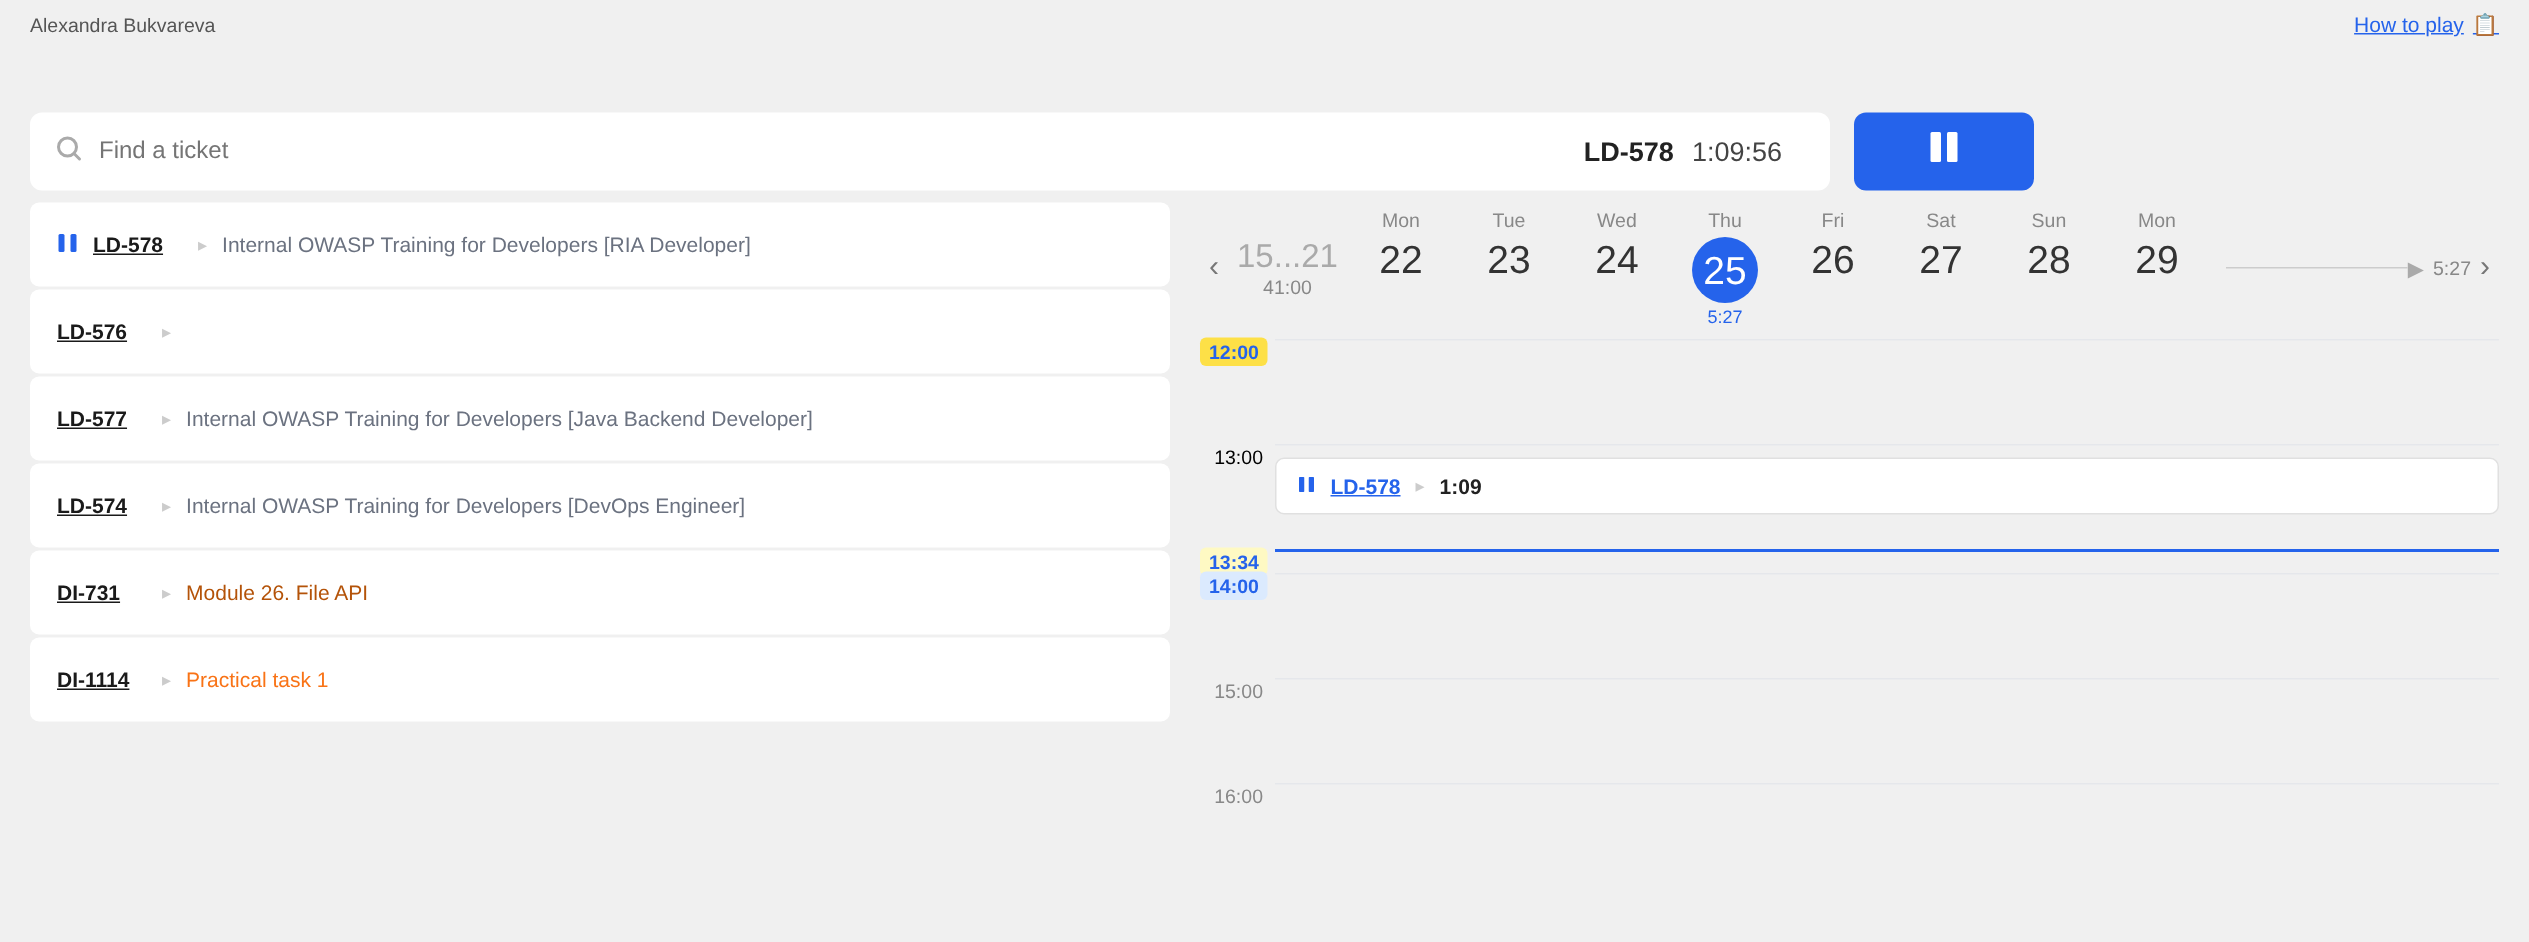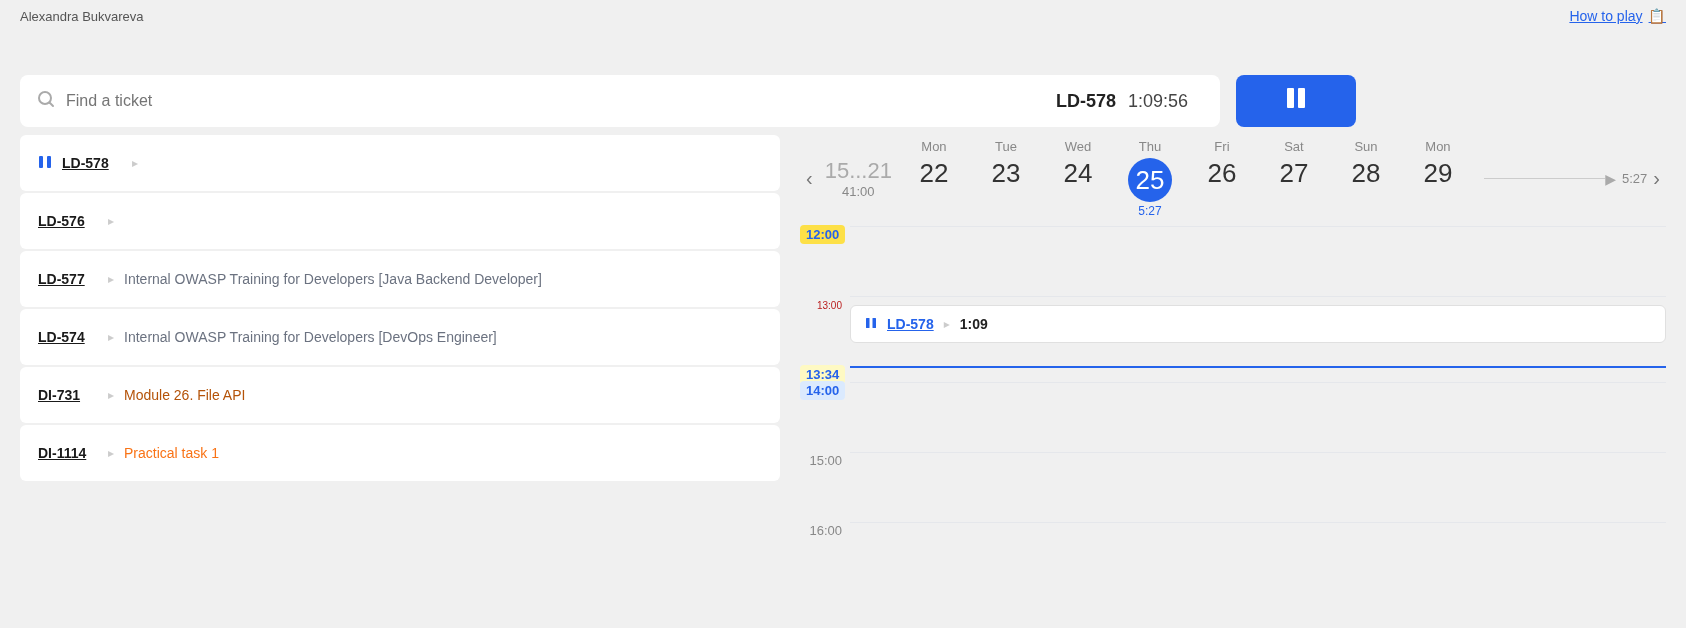--- a/index.html
+++ b/index.html
@@ -363,20 +363,21 @@
 
       <div class="ticket-item">
         <span class="ticket-pause-icon">
           <svg width="14" height="14" viewBox="0 0 14 14" fill="#2563eb">
             <rect x="1" y="1" width="4" height="12" rx="1"></rect>
             <rect x="9" y="1" width="4" height="12" rx="1"></rect>
           </svg>
         </span>
         <span class="ticket-id ld">LD-578</span>
         <span class="ticket-arrow">▸</span>
+        <span class="ticket-name blue-grey">Internal OWASP Training for Developers [RIA Developer]</span>
       </div>
 
       <div class="ticket-item">
         <span class="ticket-id ld">LD-576</span>
         <span class="ticket-arrow">▸</span>
       </div>
 
       <div class="ticket-item">
         <span class="ticket-id ld">LD-577</span>
         <span class="ticket-arrow">▸</span>
@@ -473,21 +474,21 @@
 
       <div class="time-slot">
         <div style="width:50px;text-align:right;padding-right:8px;flex-shrink:0;">
           <span style="background:#fde047;color:#2563eb;border-radius:4px;padding:2px 6px;font-size:13px;font-weight:600;">12:00</span>
         </div>
         <div class="slot-content"></div>
       </div>
 
       <div class="time-slot">
         <div style="width:50px;text-align:right;padding-right:8px;flex-shrink:0;">
-          <span style="font-size:10px;color:#b91c1c;">13:00</span>
+          <span style="font-size:13px;color:#000000;">13:00</span>
         </div>
         <div class="slot-content">
           <div class="event-block">
             <span>
               <svg width="12" height="12" viewBox="0 0 12 12" fill="#2563eb">
                 <rect x="1" y="1" width="3.5" height="10" rx="0.5"></rect>
                 <rect x="7.5" y="1" width="3.5" height="10" rx="0.5"></rect>
               </svg>
             </span>
             <span class="event-id">LD-578</span>

